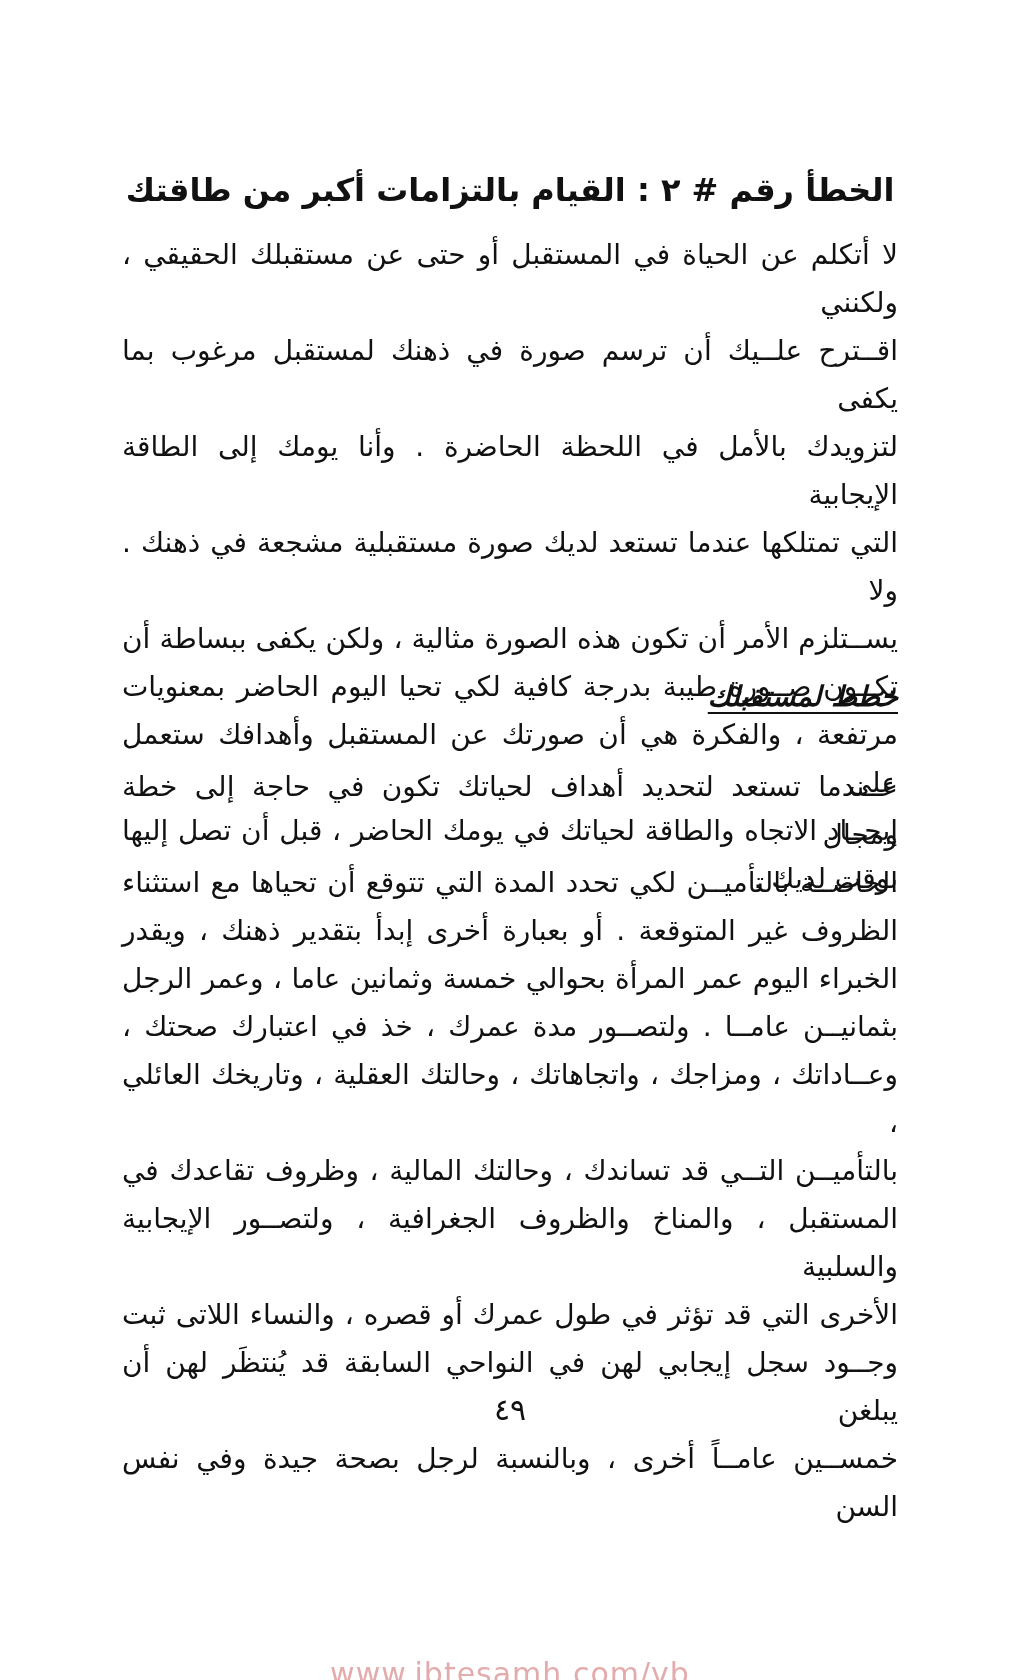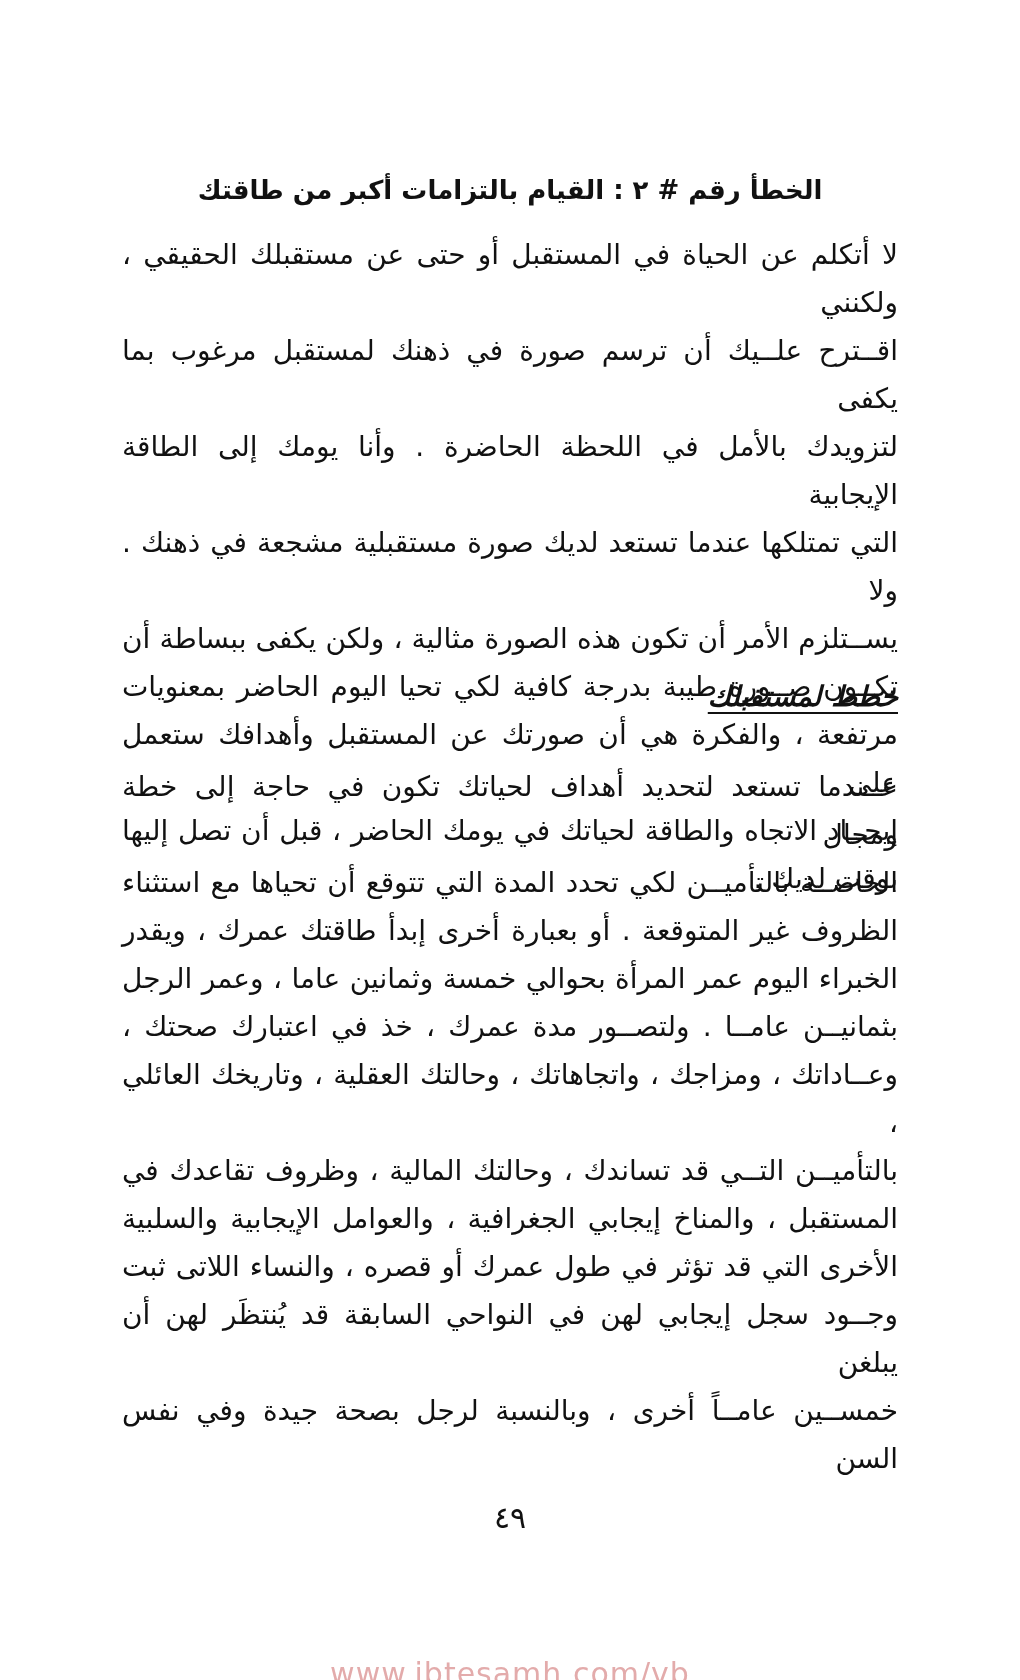--- a/index.html
+++ b/index.html
@@ -22,21 +22,21 @@
     right: 122px;
     left: 122px;
     top: 0;
   }
   .chapter-heading {
     position: absolute;
     top: 168px;
     right: 0;
     left: 0;
     text-align: center;
-    font-size: 26px;
+    font-size: 32px;
     line-height: 44px;
     font-weight: bold;
     white-space: nowrap;
   }
   .para {
     position: absolute;
     right: 0;
     left: 0;
   }
   .para-1 { top: 231px; }
@@ -58,21 +58,21 @@
     font-size: 28px;
     line-height: 48px;
     font-weight: bold;
     font-style: italic;
     text-decoration: underline;
     text-underline-offset: 6px;
     margin-top: 9px;
   }
   .page-number {
     position: absolute;
-    top: 1496px;
+    top: 1388px;
     right: 0;
     left: 0;
     text-align: center;
     font-size: 30px;
     line-height: 44px;
   }
   .site-watermark {
     position: absolute;
     top: 1620px;
     right: 0;
@@ -103,26 +103,26 @@
         <div class="text-line">مرتفعة ، والفكرة هي أن صورتك عن المستقبل وأهدافك ستعمل على</div>
         <div class="text-line">إيجــاد الاتجاه والطاقة لحياتك في يومك الحاضر ، قبل أن تصل إليها</div>
         <div class="text-line last-line">بوقت لديك .</div>
       </div>
 
     <div class="section-subtitle">خطط لمستقبلك</div>
 
     <div class="para para-2">
         <div class="text-line">عــندما تستعد لتحديد أهداف لحياتك تكون في حاجة إلى خطة ومجال</div>
         <div class="text-line">الخاصــة بالتأميــن لكي تحدد المدة التي تتوقع أن تحياها مع استثناء</div>
-        <div class="text-line">الظروف غير المتوقعة . أو بعبارة أخرى إبدأ طاقتك عمرك ، ويقدر</div>
+        <div class="text-line">الظروف غير المتوقعة . أو بعبارة أخرى إبدأ بتقدير ذهنك ، ويقدر</div>
         <div class="text-line">الخبراء اليوم عمر المرأة بحوالي خمسة وثمانين عاما ، وعمر الرجل</div>
         <div class="text-line">بثمانيــن عامــا . ولتصــور مدة عمرك ، خذ في اعتبارك صحتك ،</div>
         <div class="text-line">وعــاداتك ، ومزاجك ، واتجاهاتك ، وحالتك العقلية ، وتاريخك العائلي ،</div>
         <div class="text-line">بالتأميــن التــي قد تساندك ، وحالتك المالية ، وظروف تقاعدك في</div>
-        <div class="text-line">المستقبل ، والمناخ إيجابي الجغرافية ، والعوامل الإيجابية والسلبية</div>
+        <div class="text-line">المستقبل ، والمناخ والظروف الجغرافية ، ولتصــور الإيجابية والسلبية</div>
         <div class="text-line">الأخرى التي قد تؤثر في طول عمرك أو قصره ، والنساء اللاتى ثبت</div>
         <div class="text-line">وجــود سجل إيجابي لهن في النواحي السابقة قد يُنتظَر لهن أن يبلغن</div>
         <div class="text-line">خمســين عامــاً أخرى ، وبالنسبة لرجل بصحة جيدة وفي نفس السن</div>
       </div>
 
     <div class="page-number">٤٩</div>
 
     <div class="site-watermark" style="color: rgb(227, 171, 171);">www.ibtesamh.com/vb</div>
 
   </div>

